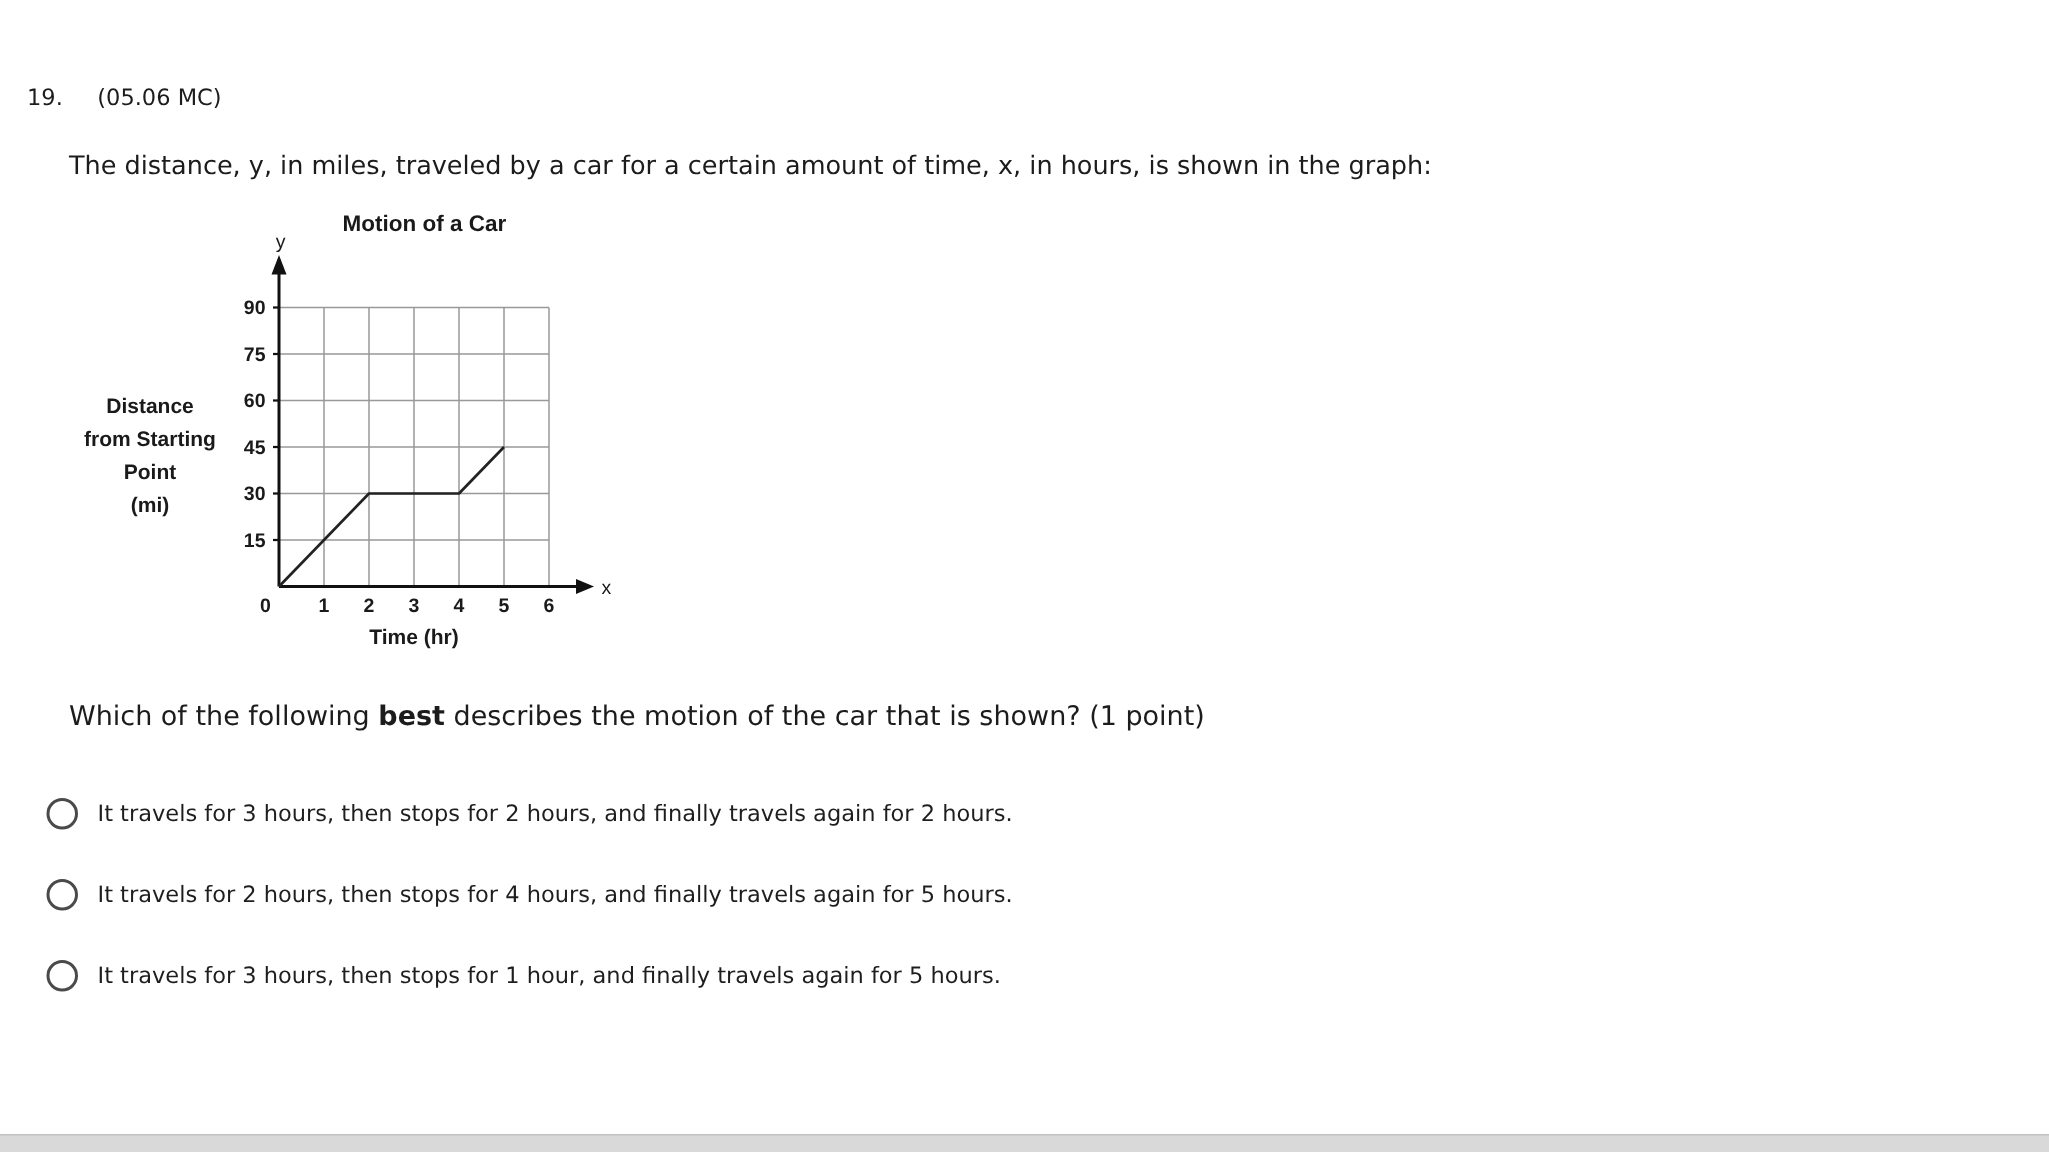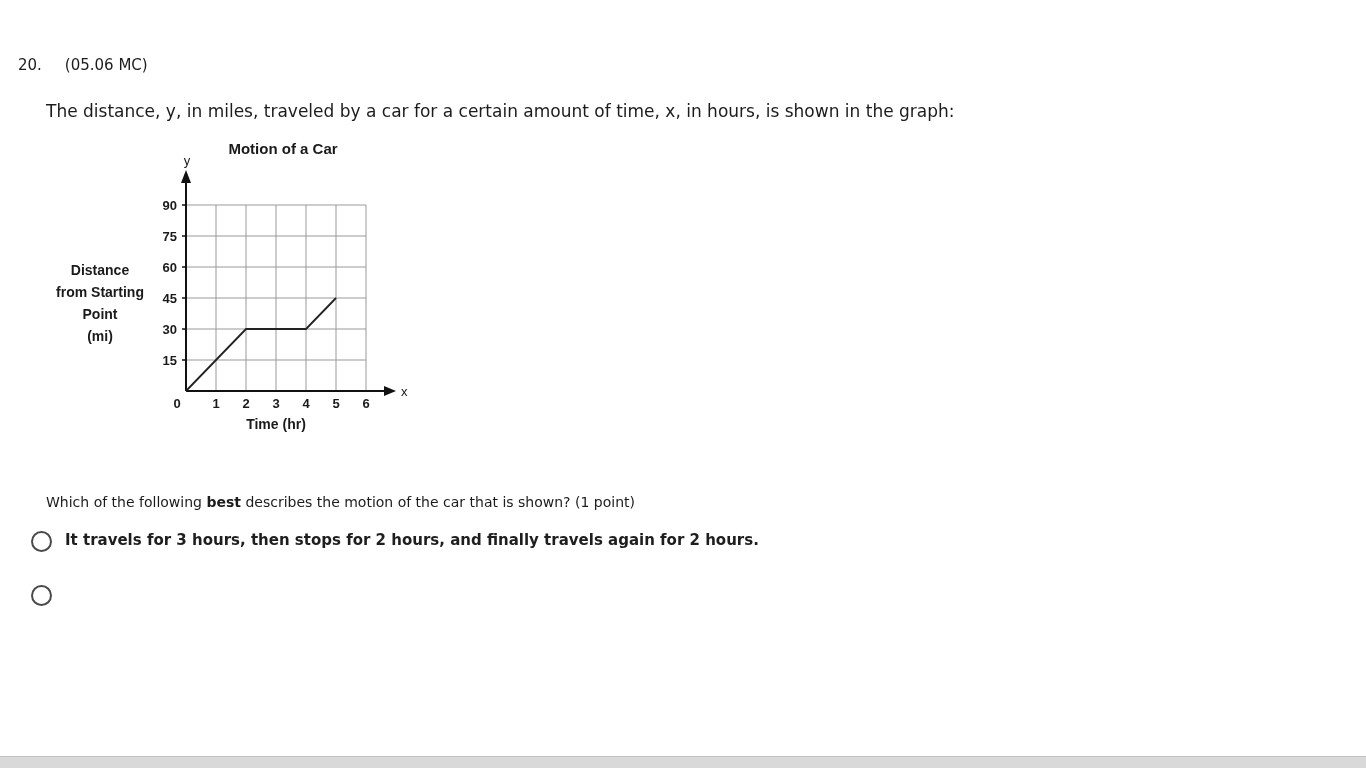--- a/index.html
+++ b/index.html
@@ -14,48 +14,47 @@
   .abs { position: absolute; }
   #question-header { left: 18px; top: 56px; font-size: 15px; }
   #question-header .code { margin-left: 23px; }
   #question-intro { left: 46px; top: 101px; font-size: 17px; }
   #chart-block { left: 46px; top: 138px; width: 380px; height: 300px; }
   #chart-block svg { display: block; }
   .ctitle  { font-family: "Liberation Sans", sans-serif; font-size: 15px; font-weight: bold; fill: #1a1a1a; }
   .axlabel { font-family: "Liberation Sans", sans-serif; font-size: 14px; font-weight: bold; fill: #1a1a1a; }
   .axletter{ font-family: "Liberation Sans", sans-serif; font-size: 13px; fill: #1a1a1a; }
   .ticklab { font-family: "Liberation Sans", sans-serif; font-size: 13px; font-weight: bold; fill: #1a1a1a; }
-  #question-prompt { left: 46px; top: 494px; font-size: 14px; text-align: right; }
+  #question-prompt { left: 46px; top: 467px; font-size: 18px; text-align: right; }
   #question-prompt .bold { font-weight: bold; }
   #answer-options { left: 31px; top: 531px; }
   .option-row {
-    display: flex; 
+    display: flex; align-items: center;
     height: 22px; margin-bottom: 32px;
     cursor: pointer;
-    font-weight: bold;
   }
   .radio {
     width: 21px; height: 21px;
     border: 2.5px solid #4a4a4a;
     border-radius: 50%;
     background: #ffffff;
     flex: 0 0 auto;
   }
   .option-label { margin-left: 13px; font-size: 15px; color: #1e1e1e; }
   #bottom-bar {
     left: 0; right: 0; bottom: 0; height: 12px;
     background: #d9d9d9;
     border-top: 1px solid #c2c2c2;
   }
 </style>
 </head>
 <body>
 
 <div class="abs" id="question-header">
-  <span>20.</span><span class="code">(05.06 MC)</span>
+  <span>19.</span><span class="code">(05.06 MC)</span>
 </div>
 
 <div class="abs" id="question-intro">The distance, y, in miles, traveled by a car for a certain amount of time, x, in hours, is shown in the graph:</div>
 
 <div class="abs" id="chart-block">
   <svg id="chart-svg" width="380" height="300" viewBox="0 0 380 300">
       <line x1="170" y1="253" x2="170" y2="67" stroke="#999999" stroke-width="1"></line>
       <line x1="200" y1="253" x2="200" y2="67" stroke="#999999" stroke-width="1"></line>
       <line x1="230" y1="253" x2="230" y2="67" stroke="#999999" stroke-width="1"></line>
       <line x1="260" y1="253" x2="260" y2="67" stroke="#999999" stroke-width="1"></line>
@@ -106,16 +105,21 @@
   <span>Which of the following </span><span class="bold">best</span><span> describes the motion of the car that is shown? (1 point)</span>
 </div>
 
 <div class="abs" id="answer-options">
   <div class="option-row">
     <div class="radio" role="radio" aria-checked="false"></div>
     <div class="option-label">It travels for 3 hours, then stops for 2 hours, and finally travels again for 2 hours.</div>
   </div>
   <div class="option-row">
     <div class="radio" role="radio" aria-checked="false"></div>
+    <div class="option-label">It travels for 2 hours, then stops for 4 hours, and finally travels again for 5 hours.</div>
+  </div>
+  <div class="option-row">
+    <div class="radio" role="radio" aria-checked="false"></div>
+    <div class="option-label">It travels for 3 hours, then stops for 1 hour, and finally travels again for 5 hours.</div>
   </div>
 </div>
 
 <div class="abs" id="bottom-bar"></div>
 
 </body></html>

